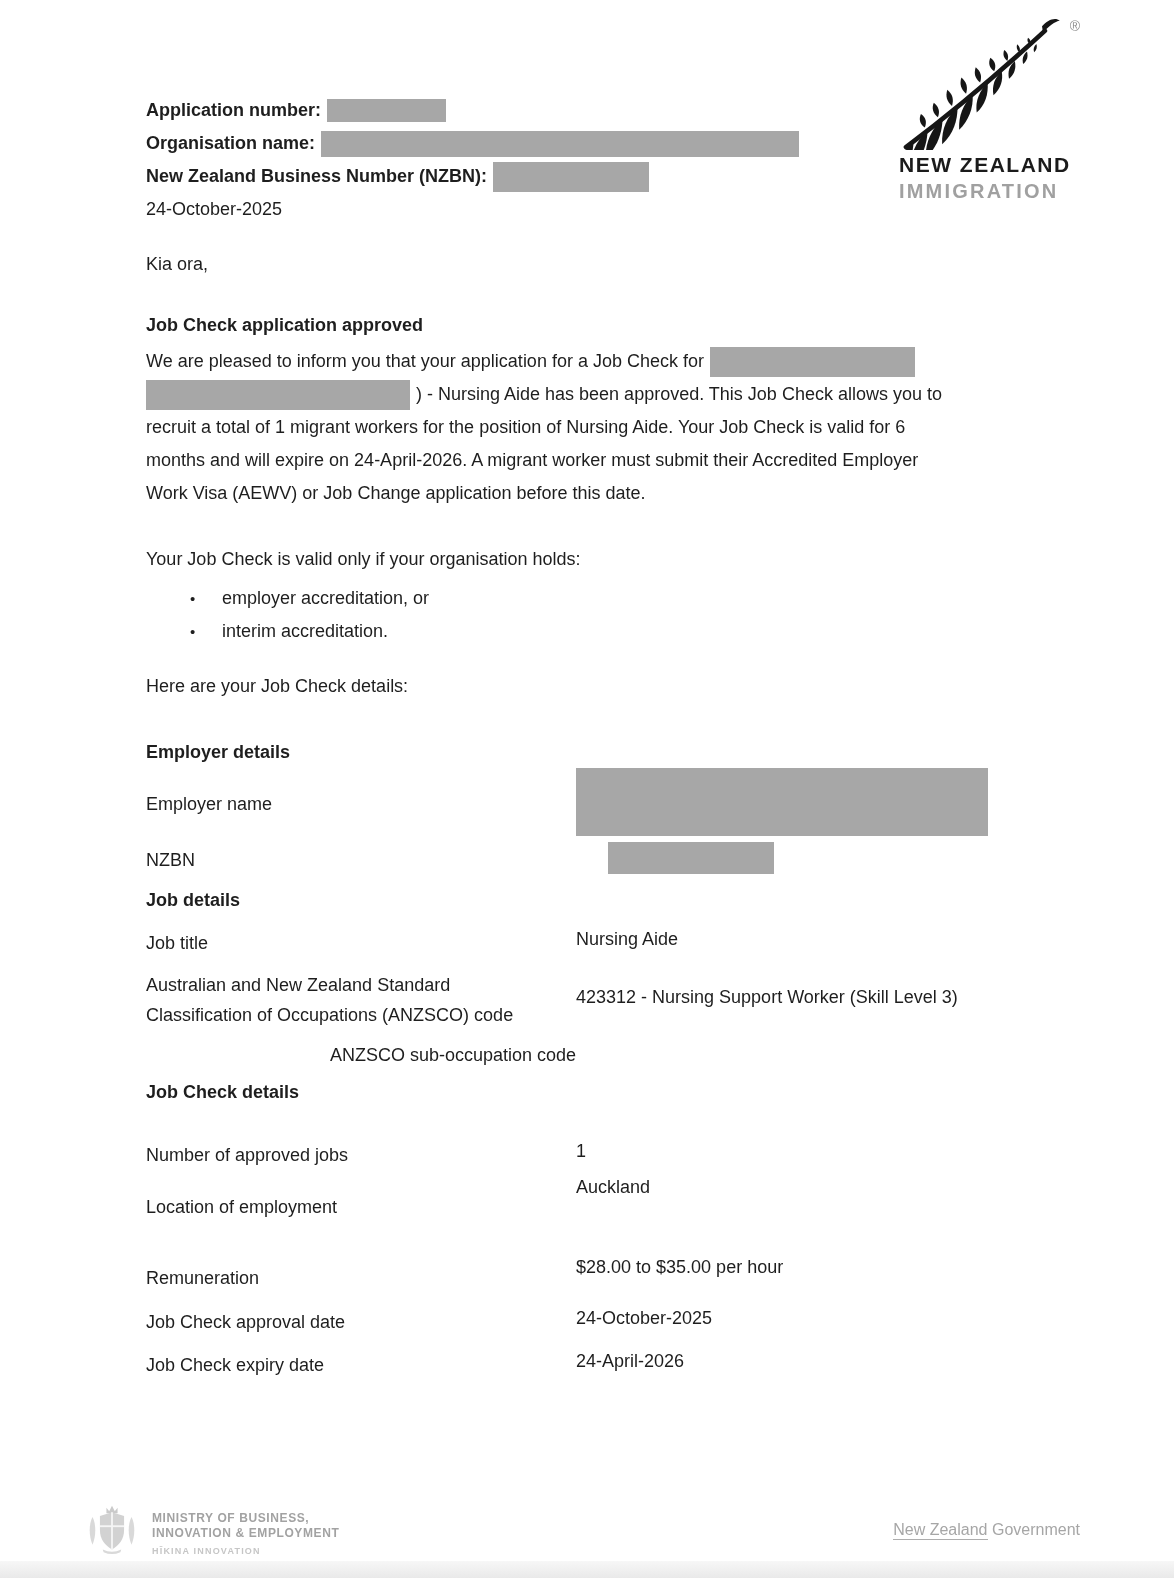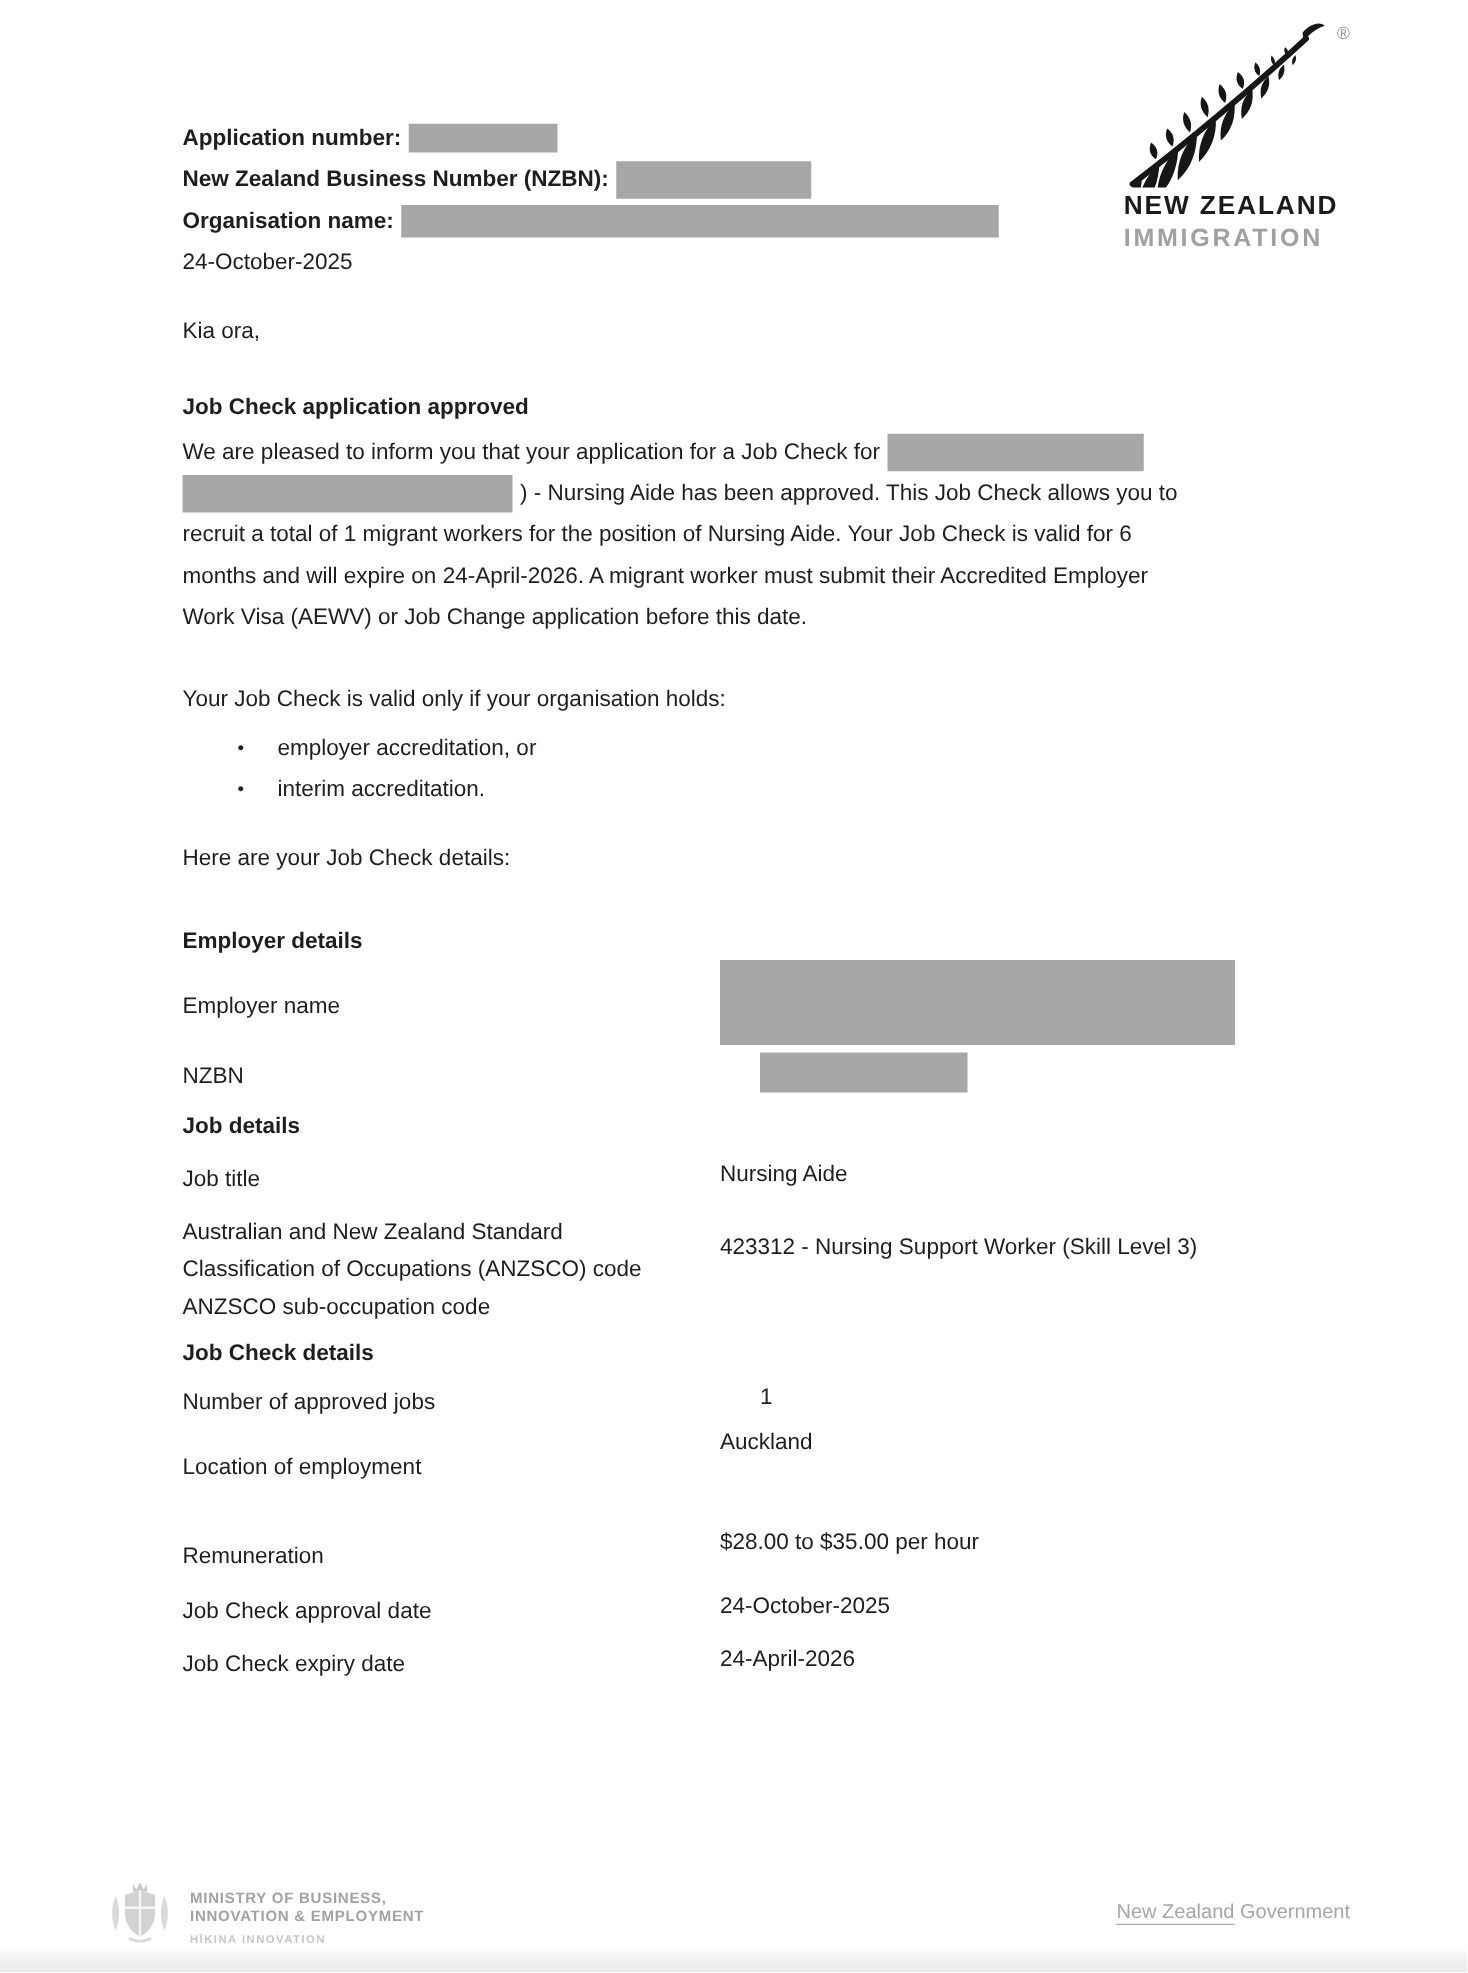--- a/index.html
+++ b/index.html
@@ -45,23 +45,23 @@
   .details{left:146px;top:736px;width:905px;}
   .sec-h{font-weight:bold;height:22px;}
   .row{display:flex;align-items:flex-start;}
   .row.center{align-items:center;}
   .lbl{width:430px;flex:none;line-height:30px;}
   .lbl .wrap{display:block;max-width:400px;}
   .val{flex:1;line-height:22px;}
   .r-emp{width:412px;height:68px;}
   .r-nzbn2{width:166px;height:32px;}
 
-  .mt6{margin-top:6px;}  .mt8{margin-top:8px;gap:32px;}  .mt10{}
+  .mt6{margin-top:6px;}  .mt8{margin-top:8px;gap:32px;}  .mt10{margin-top:10px;text-align:right;}
   .mt14{margin-top:14px;}.mt16{margin-top:16px;}.mt20{margin-top:20px;}
-  .mt21{margin-top:21px;}.mt22{margin-top:12px;gap:32px;}.mt23{margin-top:23px;}
+  .mt21{margin-top:21px;}.mt22{margin-top:36px;}.mt23{margin-top:23px;}
   .mt24{margin-top:40px;}
   .h68{height:68px;} .h60{height:60px;} .h40{height:40px;} .h28{height:28px;} .h22{height:22px;}
   .pt16{padding-top:16px;} .pt7{padding-top:7px;}
 
   
   .crest{left:86px;top:1503px;color:#c9c9c9;}
   .ministry{left:152px;top:1511px;color:#a2a2a2;}
   .m-line{font-size:12px;font-weight:bold;letter-spacing:.6px;line-height:14.5px;white-space:nowrap;}
   .m-maori{font-size:9px;font-weight:bold;color:#c6c6c6;letter-spacing:1.2px;margin-top:6px;white-space:nowrap;}
   .govt{right:94px;top:1521px;font-size:16px;color:#a6a6a6;white-space:nowrap;}
@@ -73,26 +73,26 @@
 <body>
 
 <div class="page">
 
   <div class="abs hdr">
     <div class="hdr-line">
       <span class="b">Application number:</span>
       <span class="redact r-h1" style="background-color: rgb(167, 167, 167);"></span>
     </div>
     <div class="hdr-line">
+      <span class="b">Organisation name:</span>
+      <span class="redact r-h2" style="background-color: rgb(167, 167, 167);"></span>
+    </div>
+    <div class="hdr-line">
       <span class="b">New Zealand Business Number (NZBN):</span>
       <span class="redact r-h3" style="background-color: rgb(167, 167, 167);"></span>
-    </div>
-    <div class="hdr-line">
-      <span class="b">Organisation name:</span>
-      <span class="redact r-h2" style="background-color: rgb(167, 167, 167);"></span>
     </div>
     <div class="hdr-line">
       <span>24-October-2025</span>
     </div>
   </div>
 
   <div class="abs logo" style="color: rgb(22, 22, 22);">
     <span class="tm">®</span>
     <svg class="fern" width="162" height="136" viewBox="0 0 170 145">
       <g fill="currentColor" stroke="none">

